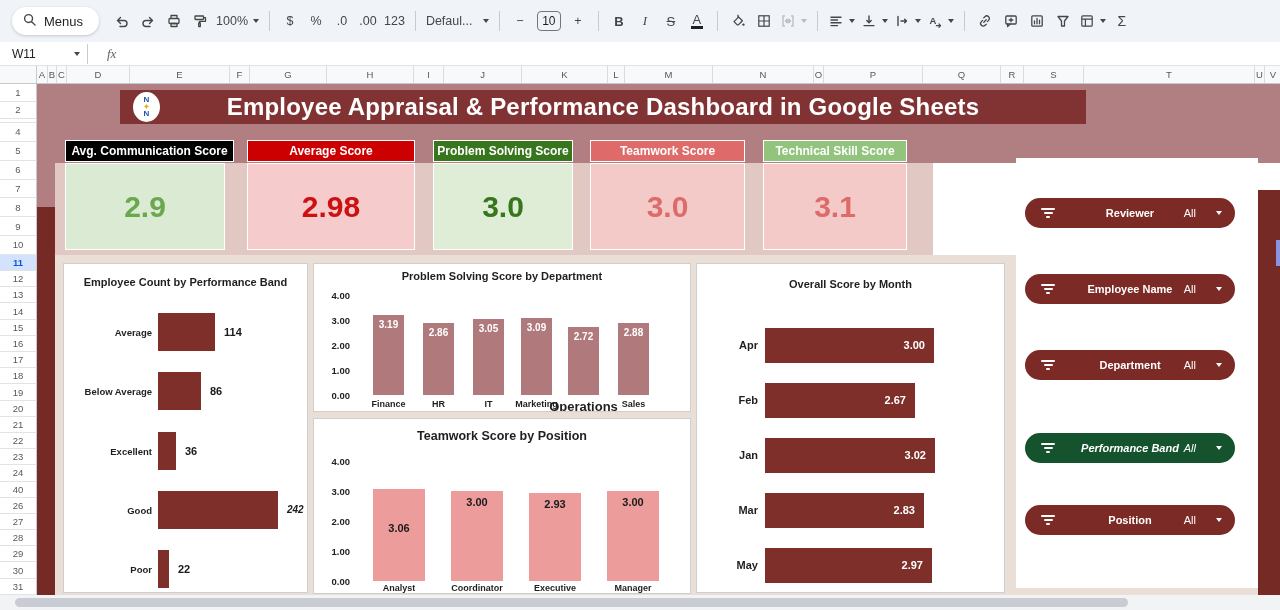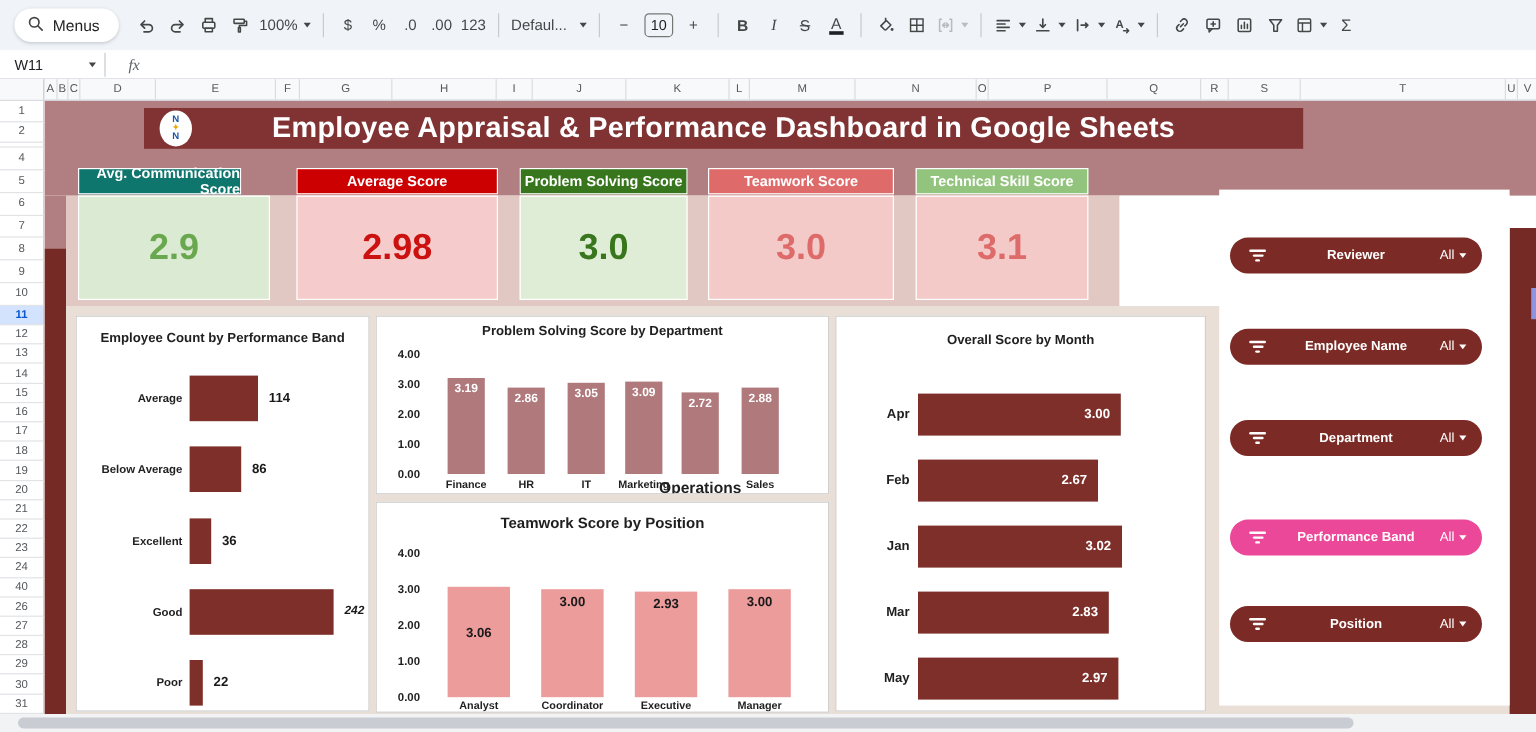--- a/index.html
+++ b/index.html
@@ -55,21 +55,21 @@
   .kpi-header{position:absolute;border:1.5px solid #fff;display:flex;align-items:center;justify-content:center;
     color:#fff;font-weight:bold;font-size:12px;}
   .kpi-body{position:absolute;border:1.5px solid #fff;display:flex;align-items:center;justify-content:center;
     font-weight:bold;font-size:30px;}
   .chart-card{position:absolute;background:#fff;border:1px solid #CFCFCF;overflow:hidden;}
   .chart-title{position:absolute;left:0;width:100%;text-align:center;font-weight:bold;color:#1f1f1f;}
   .cbar{position:absolute;}
   .clabel{position:absolute;font-weight:bold;color:#1f1f1f;white-space:nowrap;}
   .pill{position:absolute;border-radius:15px;display:flex;align-items:center;color:#fff;}
   .pill .plabel{position:absolute;left:0;width:100%;text-align:center;font-size:11px;font-weight:bold;}
-  .pill .pvalue{position:absolute;right:13px;font-size:11px;display:flex;align-items:center;gap:4px;}
+  .pill .pvalue{position:absolute;right:13px;font-size:11px;display:flex;align-items:center;gap:20px;}
   .pill .pvalue .caret{border-top-color:#fff;margin-left:0;}
   .ficon{position:absolute;left:15px;width:16px;display:flex;flex-direction:column;align-items:center;gap:2px;}
   .ficon i{display:block;height:2px;background:#fff;border-radius:1px;}
   
   .hscroll{position:absolute;left:0;top:595px;width:1280px;height:15px;background:#F1F3F4;}
   .hthumb{position:absolute;left:15px;top:3px;width:1113px;height:9px;background:#C9CCD2;border-radius:5px;}
 </style>
 </head>
 <body>
 
@@ -329,21 +329,21 @@
     <div class="abs banner" id="banner" style="left: 83px; top: 6px; width: 966px; height: 34px; background: rgb(129, 51, 52);">
       <div class="logo">
         <span class="l1">N</span>
         <span class="l2">✦</span>
         <span class="l3">N</span>
       </div>
       <span>Employee Appraisal &amp; Performance Dashboard in Google Sheets</span>
     </div>
 
     <div id="kpi-row">
-        <div class="abs kpi-header" style="left: 28px; top: 56px; width: 136px; height: 22px; background: #0f766e; text-align: right;">Avg. Communication Score</div>
+        <div class="abs kpi-header" style="left: 28px; top: 56px; width: 169px; height: 22px; background: #000000;">Avg. Communication Score</div>
         <div class="abs kpi-body" style="left: 28px; top: 79px; width: 160px; height: 87px; background: rgb(219, 234, 211); color: rgb(106, 168, 79);">2.9</div>
         <div class="abs kpi-header" style="left: 210px; top: 56px; width: 168px; height: 22px; background: rgb(204, 0, 0);">Average Score</div>
         <div class="abs kpi-body" style="left: 210px; top: 79px; width: 168px; height: 87px; background: rgb(245, 204, 203); color: rgb(204, 17, 17);">2.98</div>
         <div class="abs kpi-header" style="left: 396px; top: 56px; width: 140px; height: 22px; background: rgb(56, 118, 29);">Problem Solving Score</div>
         <div class="abs kpi-body" style="left: 396px; top: 79px; width: 140px; height: 87px; background: rgb(223, 237, 215); color: rgb(56, 118, 29);">3.0</div>
         <div class="abs kpi-header" style="left: 553px; top: 56px; width: 155px; height: 22px; background: rgb(222, 106, 105);">Teamwork Score</div>
         <div class="abs kpi-body" style="left: 553px; top: 79px; width: 155px; height: 87px; background: rgb(244, 202, 200); color: rgb(221, 107, 106);">3.0</div>
         <div class="abs kpi-header" style="left: 726px; top: 56px; width: 144px; height: 22px; background: rgb(147, 196, 125);">Technical Skill Score</div>
         <div class="abs kpi-body" style="left: 726px; top: 79px; width: 144px; height: 87px; background: rgb(244, 202, 200); color: rgb(221, 107, 106);">3.1</div>
       </div>
@@ -461,21 +461,21 @@
             <i style="width: 14px;"></i>
             <i style="width: 9px;"></i>
             <i style="width: 4px;"></i>
           </div>
           <div class="plabel">Department</div>
           <div class="pvalue">
             <div>All</div>
             <span class="caret"></span>
           </div>
         </div>
-        <div class="pill" style="left: 9px; top: 275px; width: 210px; height: 30px; background: #ec4899;">
+        <div class="pill" style="left: 9px; top: 275px; width: 210px; height: 30px; background: #14532d; font-style: italic;">
           <div class="ficon">
             <i style="width: 14px;"></i>
             <i style="width: 9px;"></i>
             <i style="width: 4px;"></i>
           </div>
           <div class="plabel">Performance Band</div>
           <div class="pvalue">
             <div>All</div>
             <span class="caret"></span>
           </div>

